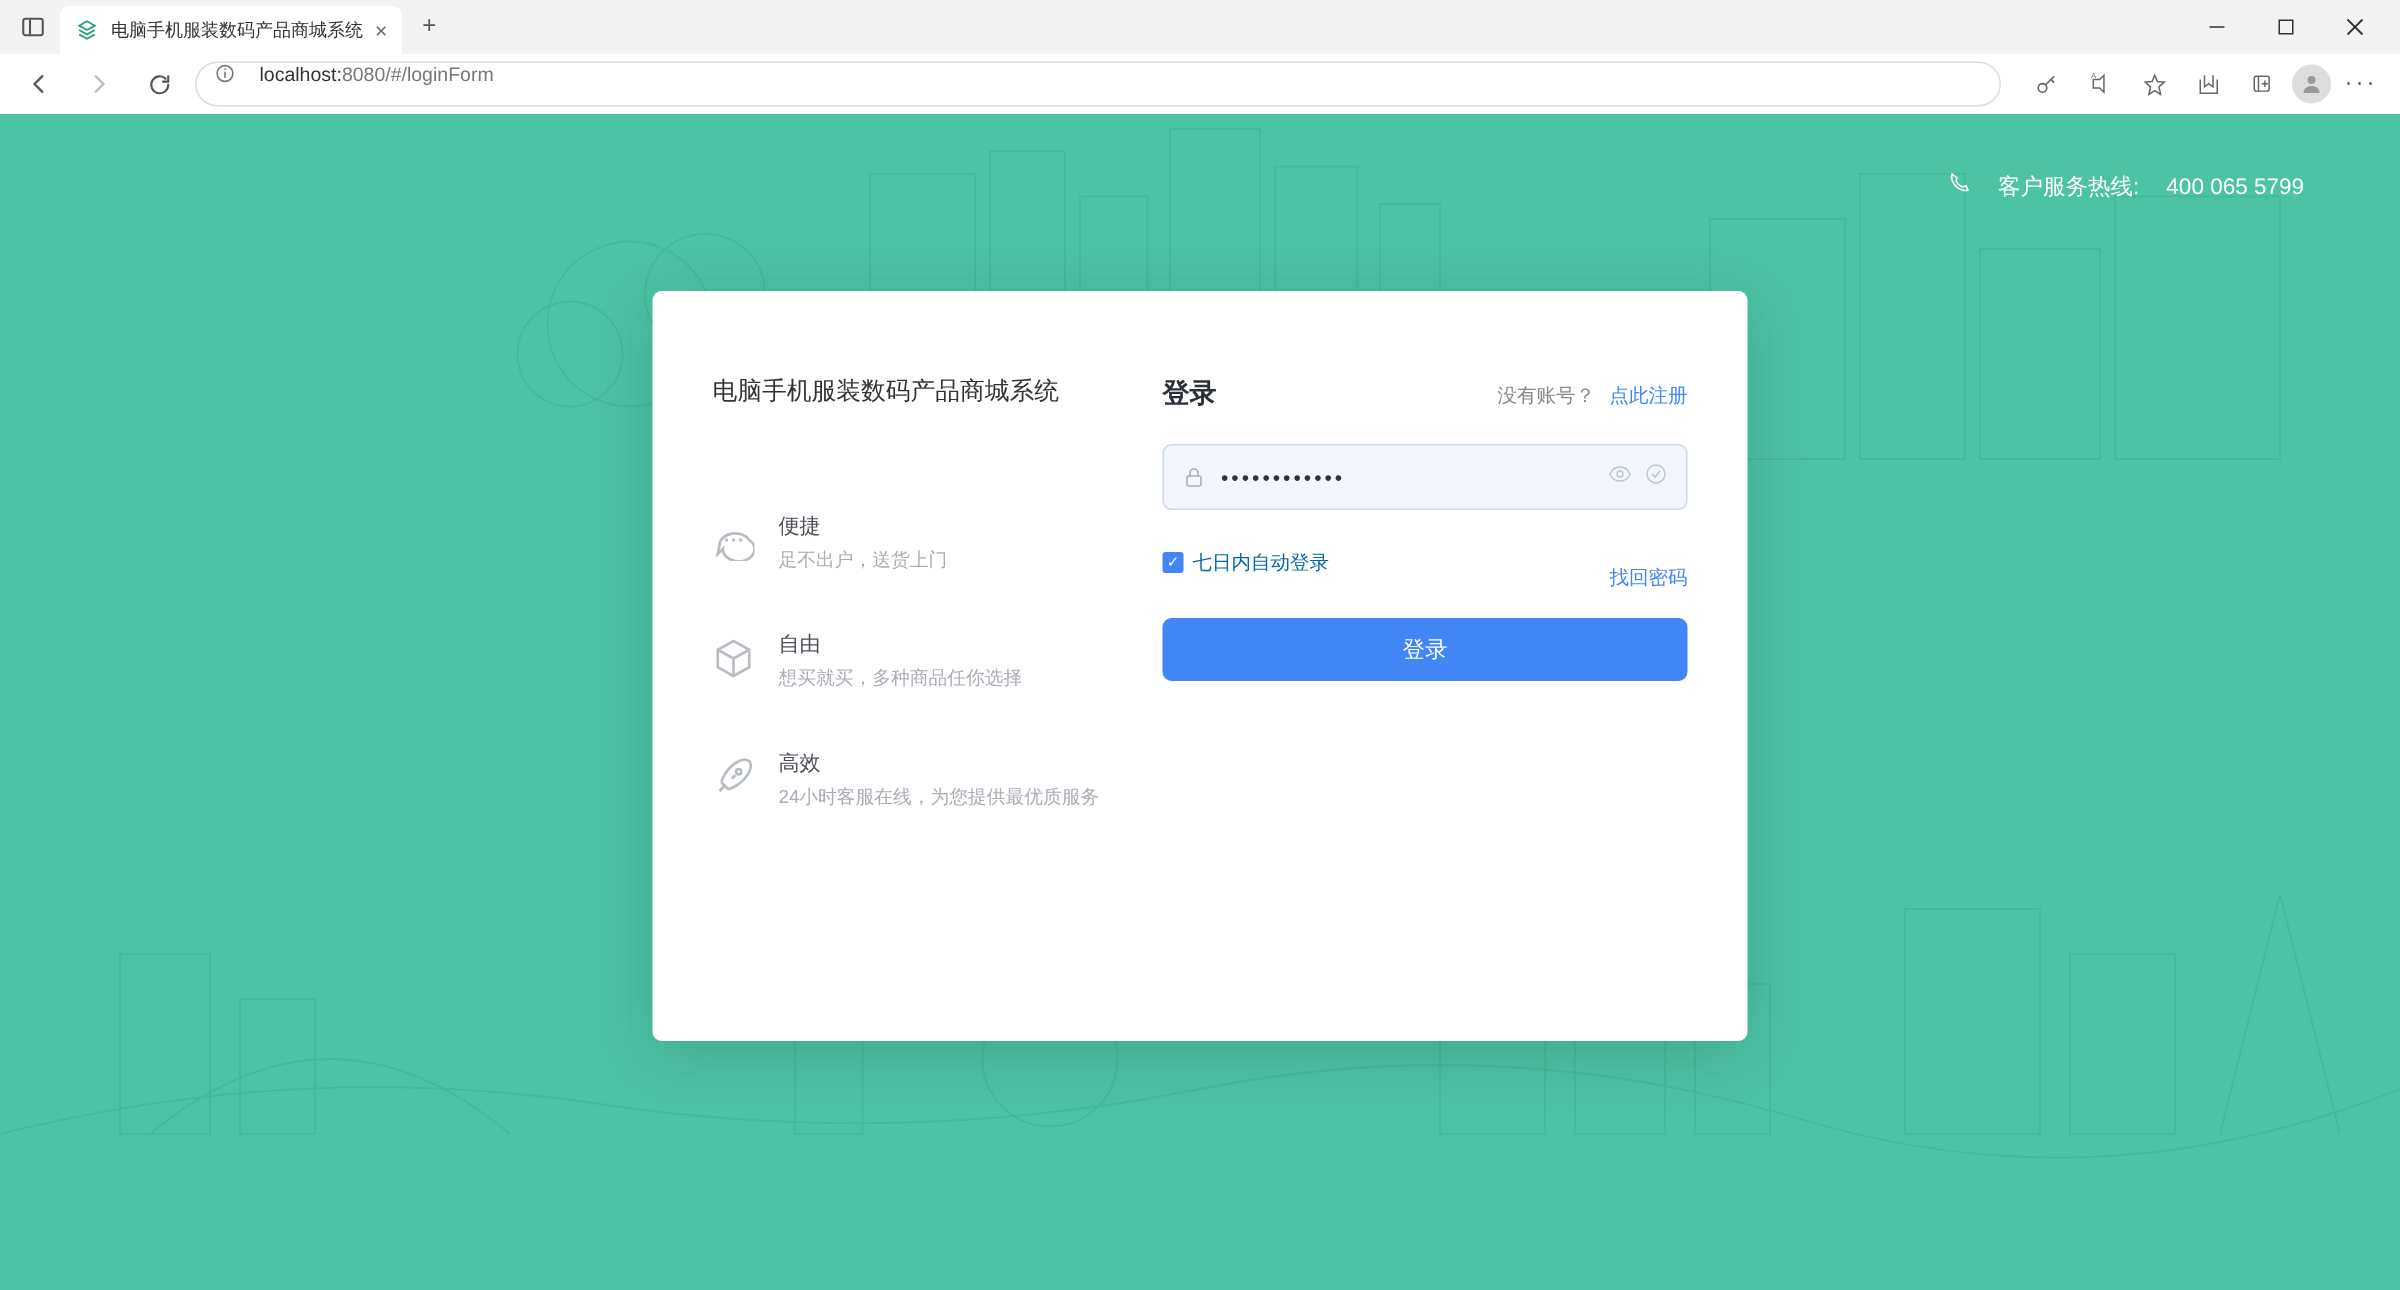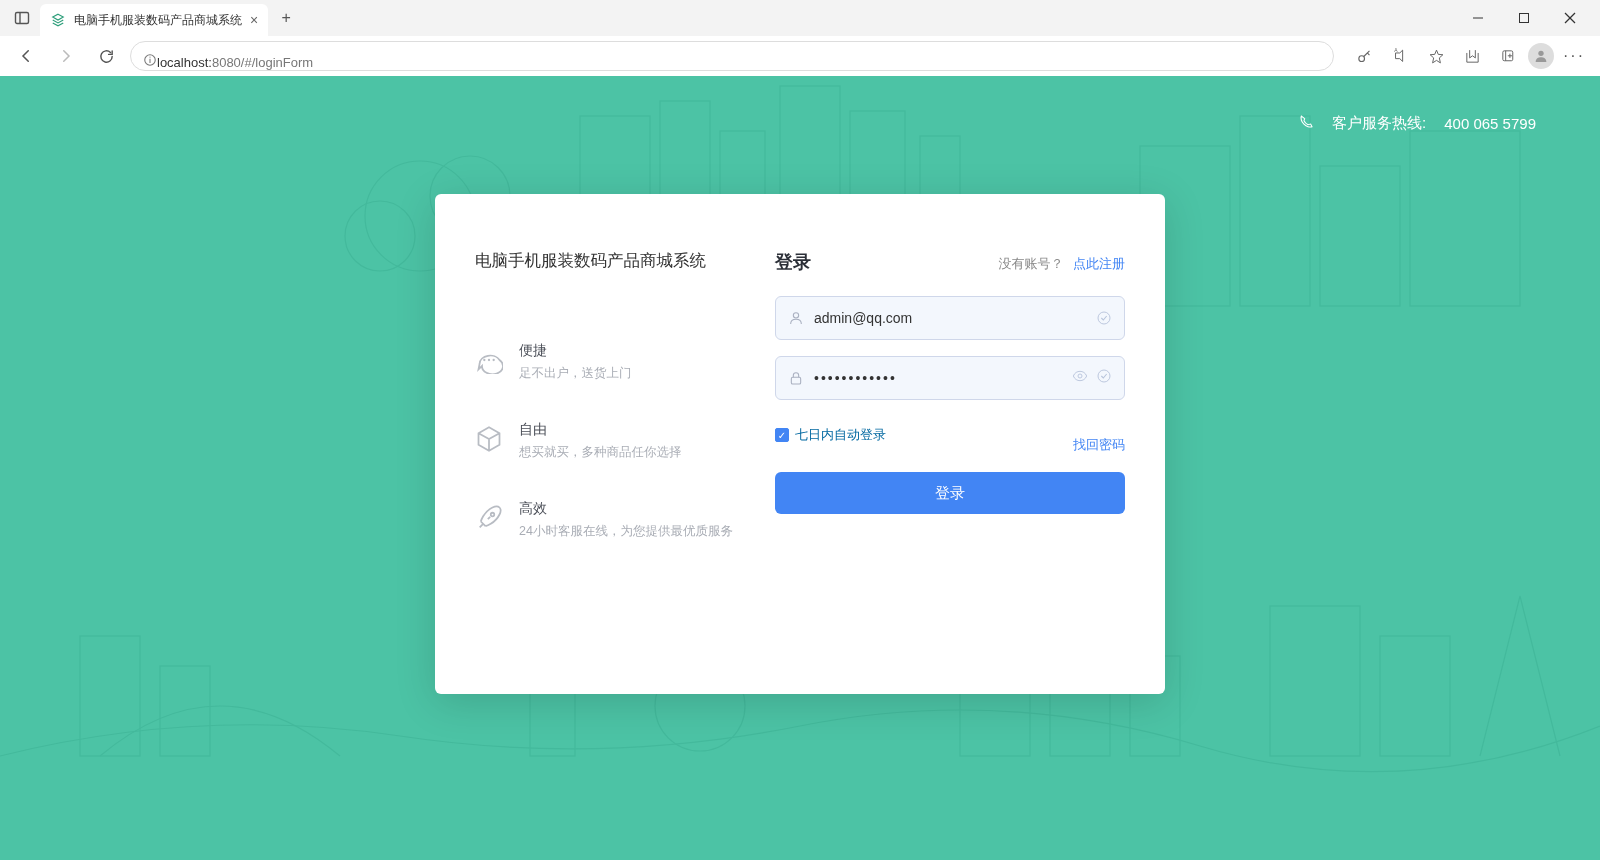--- a/index.html
+++ b/index.html
@@ -13,21 +13,21 @@
     .tab-favicon { width: 16px; height: 16px; display:flex; align-items:center; justify-content:center; }
     .tab-title { font-size: 12px; color: #333; flex: 1; white-space: nowrap; overflow:hidden; text-overflow: ellipsis; }
     .tab-close { font-size: 14px; color: #666; }
     .new-tab { width: 28px; height: 28px; display:flex; align-items:center; justify-content:center; font-size: 16px; color: #555; margin-left: 4px; }
     .win-controls { margin-left: auto; display: flex; gap: 2px; }
     .win-btn { width: 44px; height: 32px; display:flex; align-items:center; justify-content:center; color: #333; }
 
     .addr-bar { display: flex; align-items: center; height: 40px; padding: 0 10px; gap: 8px; }
     .nav-btn { width: 32px; height: 32px; display:flex; align-items:center; justify-content:center; color: #555; border-radius: 4px; }
     .nav-btn.dis { color: #bbb; }
-    .url-field { flex: 1; display: flex; align-items: flex-end; height: 30px; border: 1px solid #ddd; border-radius: 15px; padding: 0 12px; gap: 0; margin-right:6px; }
+    .url-field { flex: 1; display: flex; align-items: flex-start; height: 30px; border: 1px solid #ddd; border-radius: 15px; padding: 0 12px; gap: 16px; margin-right:6px; }
     .url-info { color: #777; font-size: 12px; }
     .url-text { font-size: 13px; color: #777; }
     .url-text .host { color: #333; }
     .right-icons { display: flex; gap: 4px; align-items: center; }
     .right-icons .nav-btn { color: #666; }
     .avatar { width: 26px; height: 26px; border-radius: 50%; background: #ddd; display:flex; align-items:center; justify-content:center; }
     .more-dots { font-size:16px; letter-spacing:2px; color:#555; }
 
     
     .page-area { position: absolute; top: 76px; left:0; right:0; bottom:0; background: #4cc3a5; overflow:hidden; }
@@ -262,35 +262,20 @@
 
     <div class="card-right">
       <div class="login-header">
         <span class="login-title">登录</span>
         <span class="signup-prompt">
           <span>没有账号？</span>
           <a class="signup-link">点此注册</a>
         </span>
       </div>
 
-      <div class="field">
-        <span class="field-icon">
-            <svg width="16" height="16" viewBox="0 0 24 24">
-              <circle cx="12" cy="8" r="4" fill="none" stroke="currentColor" stroke-width="1.6"></circle>
-              <path d="M4 21 C4 16 8 14 12 14 C16 14 20 16 20 21" fill="none" stroke="currentColor" stroke-width="1.6"></path>
-            </svg>
-          </span>
-        <input type="text" value="admin@qq.com" style="">
-        <span class="field-suffix">
-            <svg width="16" height="16" viewBox="0 0 24 24">
-              <circle cx="12" cy="12" r="9" fill="none" stroke="currentColor" stroke-width="1.4"></circle>
-              <path d="M8 12 L11 15 L16 9" fill="none" stroke="currentColor" stroke-width="1.6"></path>
-            </svg>
-          </span>
-      </div>
 
       <div class="field">
         <span class="field-icon">
             <svg width="16" height="16" viewBox="0 0 24 24">
               <rect x="5" y="11" width="14" height="10" rx="2" fill="none" stroke="currentColor" stroke-width="1.6"></rect>
               <path d="M8 11 V8 A4 4 0 0 1 16 8 V11" fill="none" stroke="currentColor" stroke-width="1.6"></path>
             </svg>
           </span>
         <input type="password" style="letter-spacing: 2px;" value="••••••••••••">
         <span class="field-suffix">

